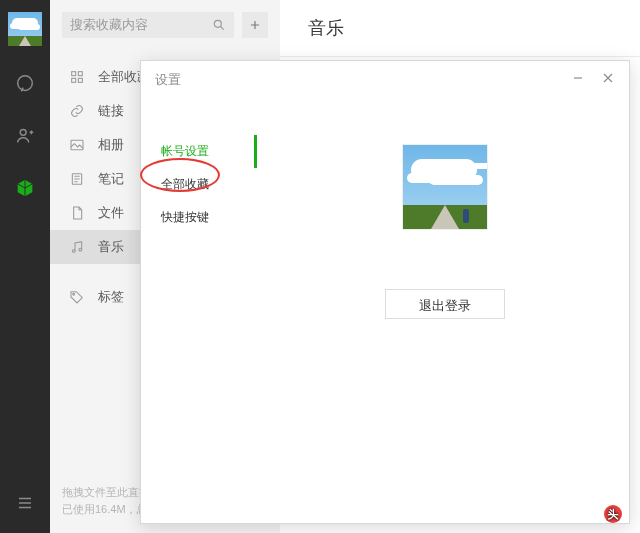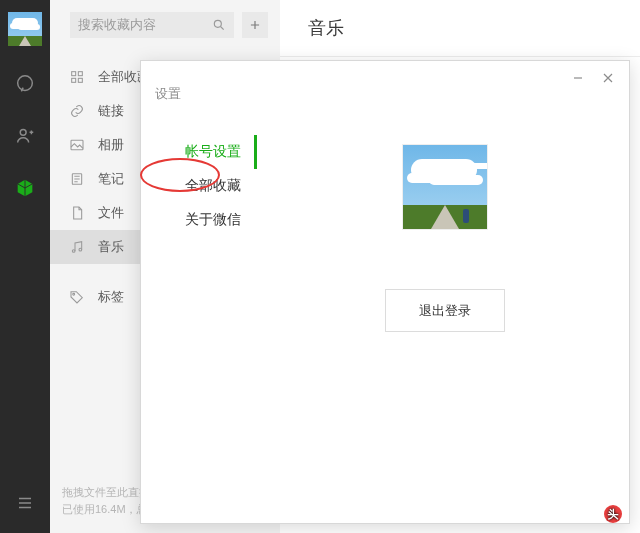--- a/index.html
+++ b/index.html
@@ -54,21 +54,20 @@
     position:absolute;
     left:50px; top:0;
     width:230px; height:533px;
     background:#f4f4f4;
     border-right:1px solid #e3e3e3;
   }
   .search-row {
     display:flex; align-items:flex-end;
     padding:12px 12px 10px 12px;
     gap:8px;
-    margin-left:8px;
   }
   .search-box {
     flex:1; height:26px;
     background:#e9e9e9;
     display:flex; align-items:center;
     padding:0 8px;
     color:#9a9a9a;
   }
   .search-box span { flex:1; }
   .add-btn {
@@ -111,42 +110,41 @@
 
   .settings-window {
     position:absolute;
     left:140px; top:60px;
     width:488px; height:462px;
     background:#fff;
     border:1px solid #d8d8d8;
     box-shadow:0 4px 18px rgba(0,0,0,.15);
   }
   .sw-title {
-    position:absolute; left:14px; top:24px;
+    position:absolute; left:14px; top:10px;
     color:#8c8c8c; font-size:13px;
   }
   .sw-ctrl {
     position:absolute; right:6px; top:6px;
     display:flex;
   }
   .sw-btn {
     width:30px; height:22px;
     display:flex; align-items:center; justify-content:center;
     color:#8c8c8c; cursor:pointer;
   }
   .sw-nav {
     position:absolute; left:16px; top:74px;
     width:100px;
   }
   .sw-nav-item {
     padding:8px 0 8px 4px;
-    font-size:14px;
+    font-size:12px;
     color:#333;
     cursor:pointer;
-    margin-left:24px;
   }
   .sw-nav-item.active {
     color:#1aad19;
     border-right:3px solid #1aad19;
   }
   .sw-content {
     position:absolute; left:120px; right:0; top:40px; bottom:0;
   }
   .sw-avatar-wrap {
     display:flex; justify-content:center;
@@ -159,21 +157,21 @@
     box-shadow:0 0 0 1px #eee;
   }
   .sw-avatar .sky { position:absolute; inset:0; background:linear-gradient(#6fb7e8,#a9d6f2); }
   .sw-avatar .cloud { position:absolute; left:8px; top:14px; width:66px; height:22px; background:#fff; border-radius:14px; box-shadow:12px 10px 0 -6px #fff,-10px 8px 0 -6px #fff,22px -4px 0 -8px #fff; }
   .sw-avatar .grass { position:absolute; left:0; right:0; bottom:0; height:24px; background:#4d7b2a; }
   .sw-avatar .road { position:absolute; bottom:0; left:50%; transform:translateX(-50%); width:0;height:0; border-left:14px solid transparent; border-right:14px solid transparent; border-bottom:24px solid #c9c5b7; }
   .sw-avatar .person { position:absolute; right:18px; bottom:6px; width:6px; height:14px; background:#2d4d78; border-radius:2px; }
   .logout-btn {
     display:block;
     margin:60px auto 0 auto;
-    width:120px; height:43px;
+    width:120px; height:30px;
     line-height:30px;
     text-align:center;
     border:1px solid #dcdcdc;
     background:#fff;
     font-size:13px;
     color:#333;
     cursor:pointer;
   }
   .annot-ellipse {
     position:absolute;
@@ -350,21 +348,21 @@
   </div>
 
   <div class="sw-nav">
     <div class="sw-nav-item active">
       <span>帐号设置</span>
     </div>
     <div class="sw-nav-item">
       <span>全部收藏</span>
     </div>
     <div class="sw-nav-item">
-      <span>关于微信</span>
+      <span>快捷按键</span>
     </div>
   </div>
 
   <div class="sw-content">
     <div class="sw-avatar-wrap">
       <div class="sw-avatar">
         <div class="sky"></div>
           <div class="cloud"></div>
           <div class="grass"></div>
           <div class="road"></div>

